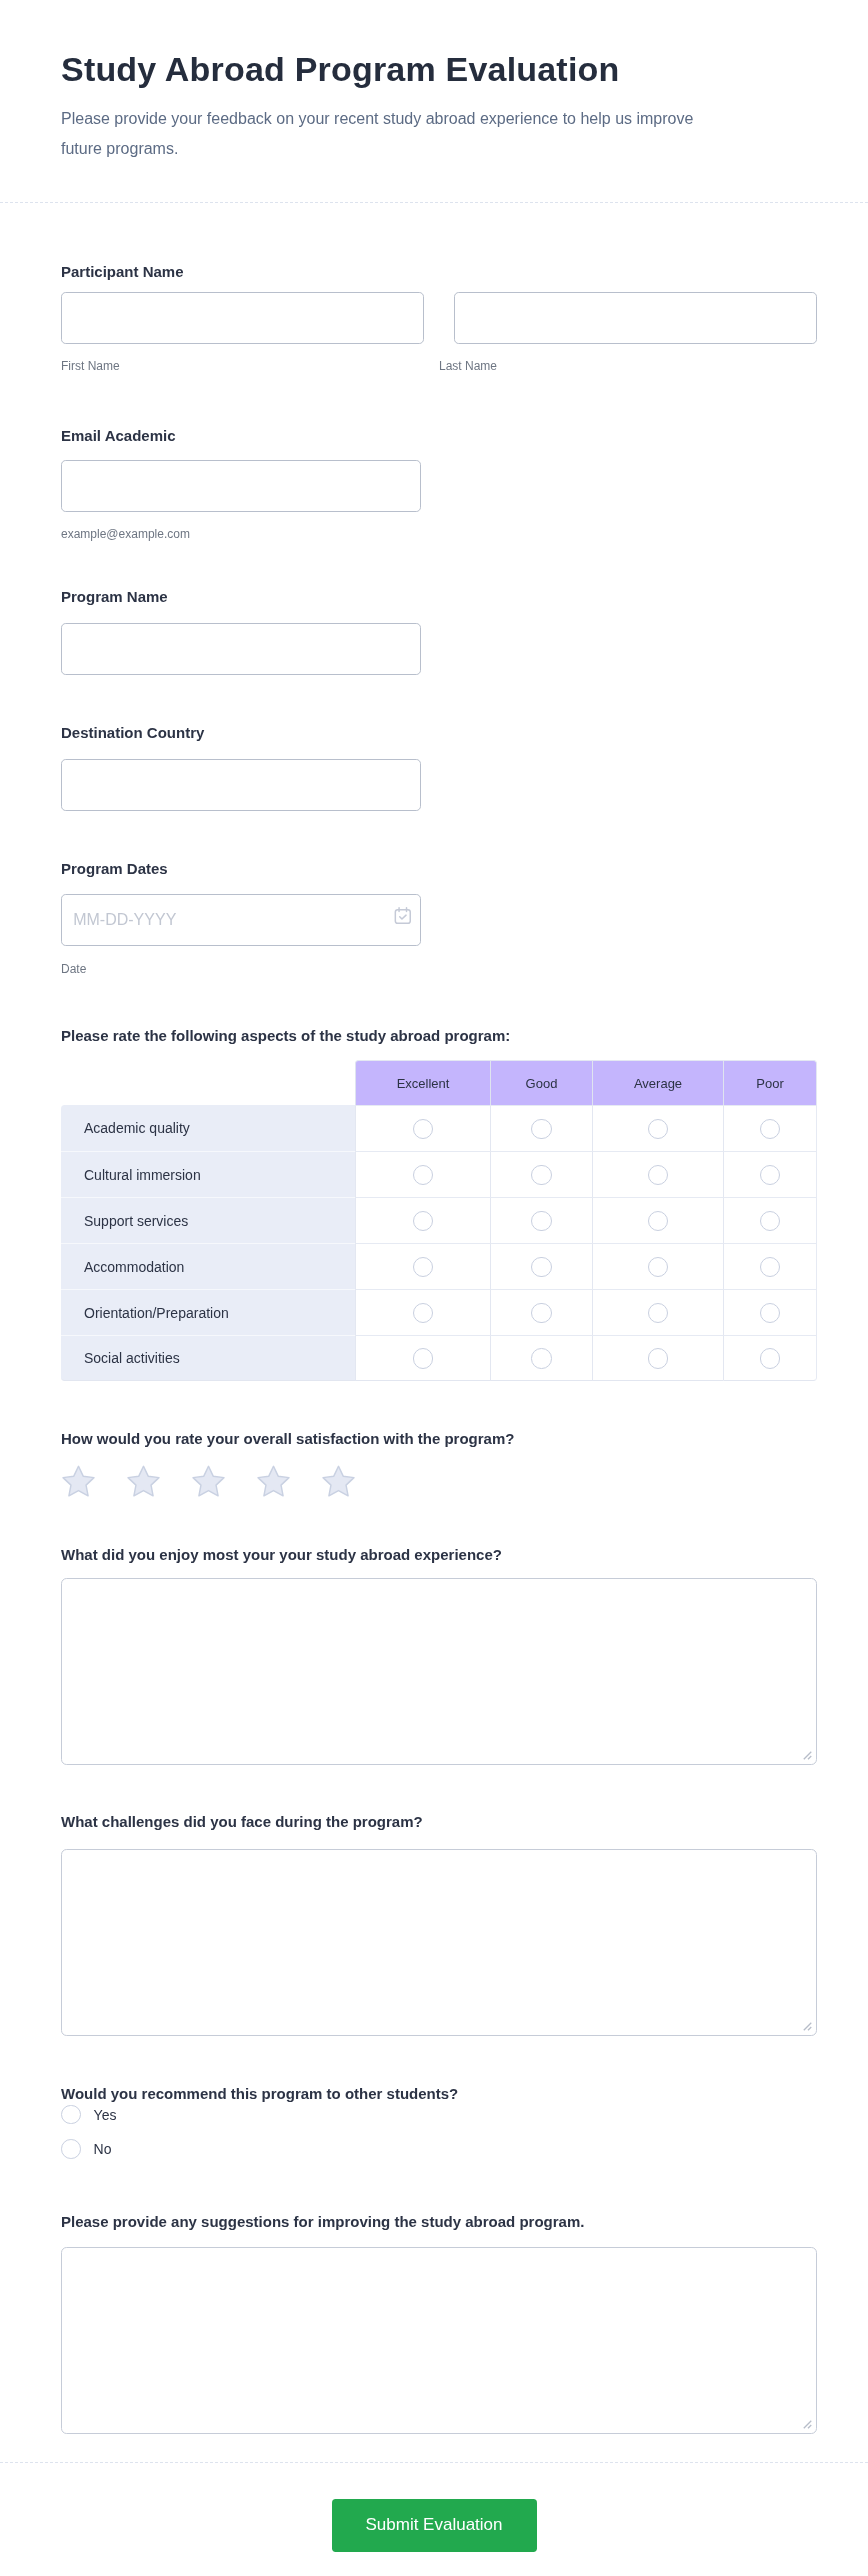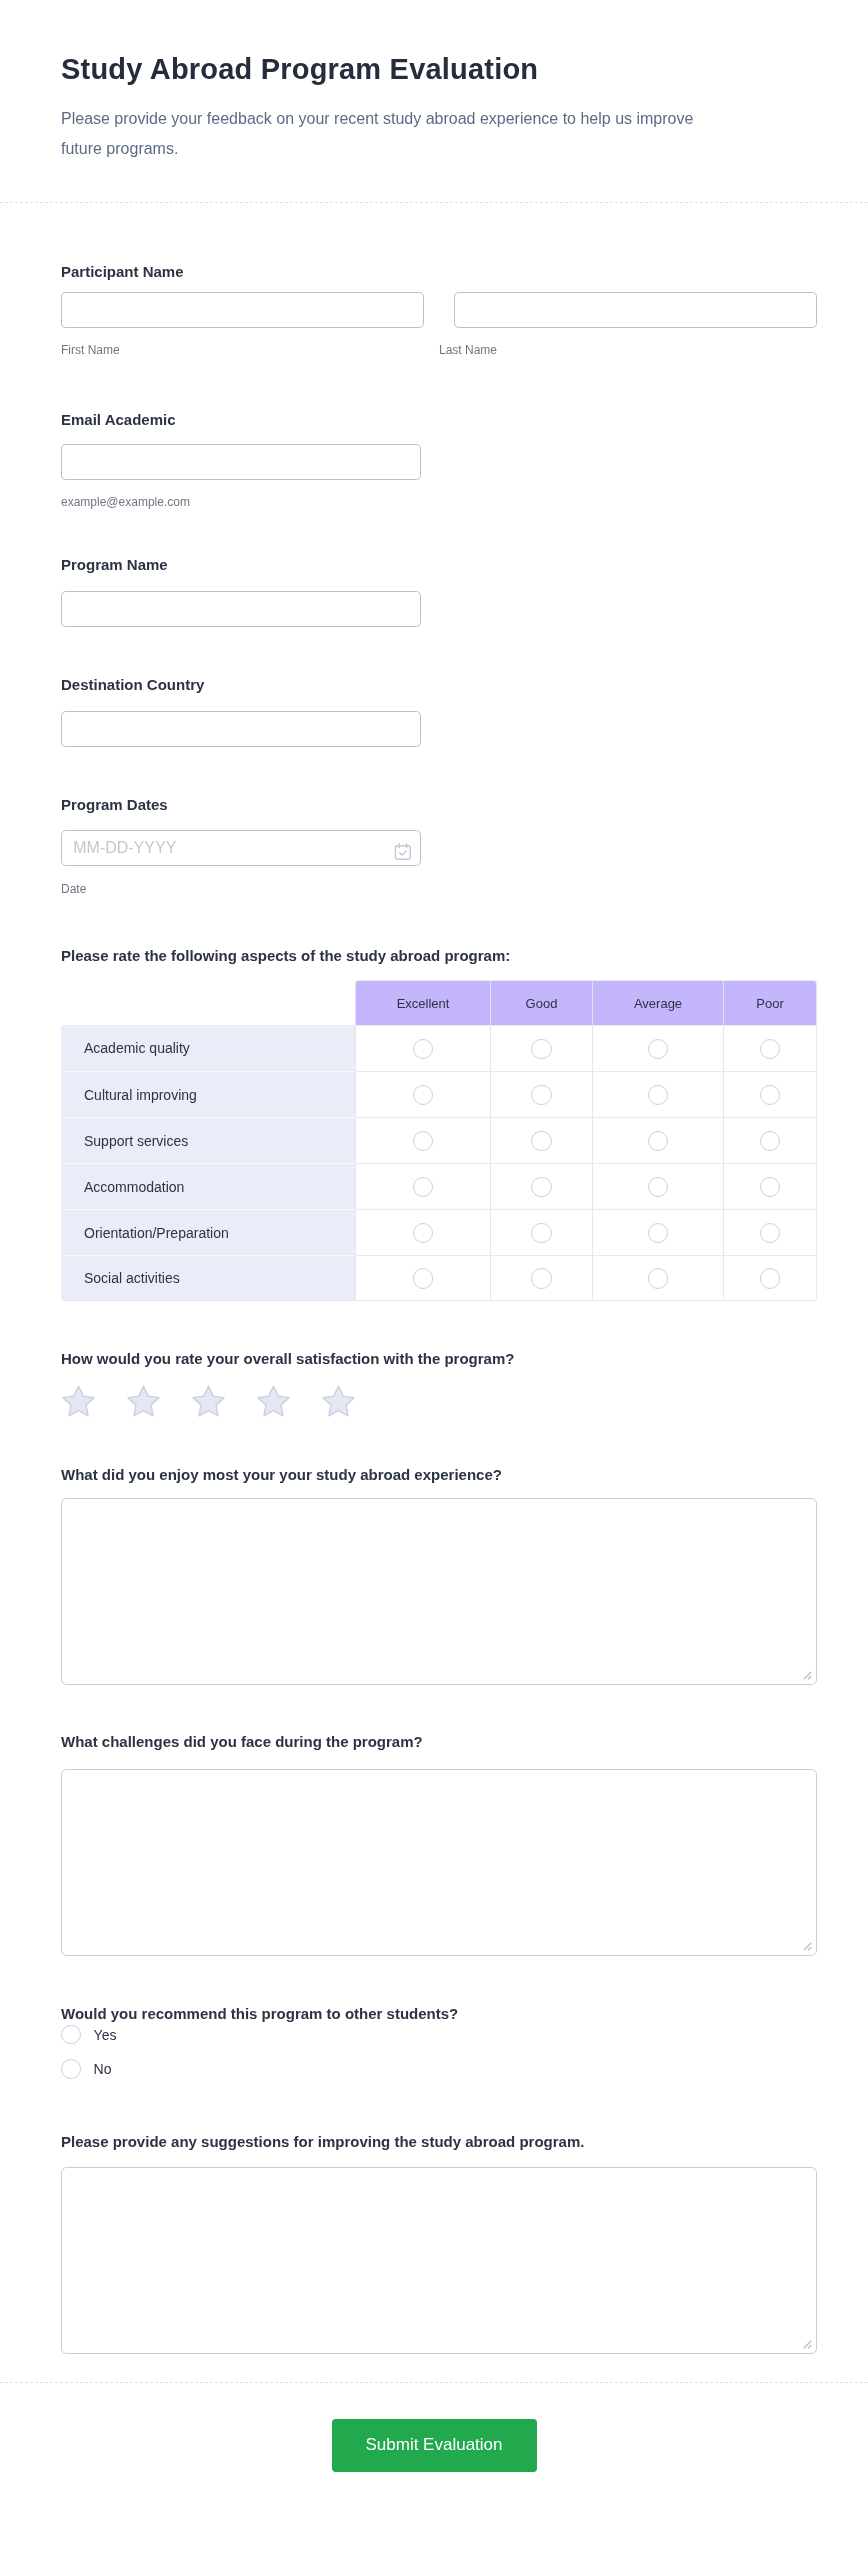--- a/index.html
+++ b/index.html
@@ -7,39 +7,39 @@
   body {
     width:868px; height:2576px; overflow:hidden;
     font-family:"Liberation Sans", sans-serif;
     color:#2c3345;
   }
   .page { width:868px; height:2576px; background:#fff; }
 
   
   .form-header { padding:50px 51px 38px 61px; }
   .form-title {
-    font-size:29px; line-height:39px; font-weight:700; color:#252d3d;
+    font-size:34px; line-height:39px; font-weight:700; color:#252d3d;
     letter-spacing:0.2px;
   }
   .form-subtitle {
     margin-top:15px; font-size:16px; line-height:30px; color:#5c6b84;
     max-width:672px;
   }
   .divider {
     border:0; border-top:0.9px dashed #dde3ee; height:0; width:100%;
   }
 
   
   .form-body { padding:0 51px 0 61px; }
   .question { position:relative; }
   .q-label { font-size:15px; line-height:20.5px; font-weight:600; color:#2c3345; }
   .sub-label { font-size:12px; line-height:13px; color:#6e7683; }
 
   .text-input {
-    display:block; height:36px; width:360px;
+    display:block; height:52px; width:360px;
     border:0.9px solid #b8bfcc; border-radius:4.7px; background:#fff;
     font-family:"Liberation Sans", sans-serif; font-size:15px; color:#2c3345;
     padding:0 11.2px; outline:none;
   }
   .name-row { display:flex; gap:30px; margin-top:9.3px; }
   .name-row .text-input { flex:1 1 0; width:auto; }
   .sublabel-row { display:flex; margin-top:16px; }
   .sublabel-row .sub-label { flex:1 1 0; }
 
   
@@ -211,21 +211,21 @@
         </thead>
         <tbody>
           <tr>
             <td class="row-label">Academic quality</td>
             <td class="radio-cell"><span class="radio"></span></td>
             <td class="radio-cell"><span class="radio"></span></td>
             <td class="radio-cell"><span class="radio"></span></td>
             <td class="radio-cell"><span class="radio"></span></td>
           </tr>
           <tr>
-            <td class="row-label">Cultural improving</td>
+            <td class="row-label">Cultural immersion</td>
             <td class="radio-cell"><span class="radio"></span></td>
             <td class="radio-cell"><span class="radio"></span></td>
             <td class="radio-cell"><span class="radio"></span></td>
             <td class="radio-cell"><span class="radio"></span></td>
           </tr>
           <tr>
             <td class="row-label">Support services</td>
             <td class="radio-cell"><span class="radio"></span></td>
             <td class="radio-cell"><span class="radio"></span></td>
             <td class="radio-cell"><span class="radio"></span></td>

